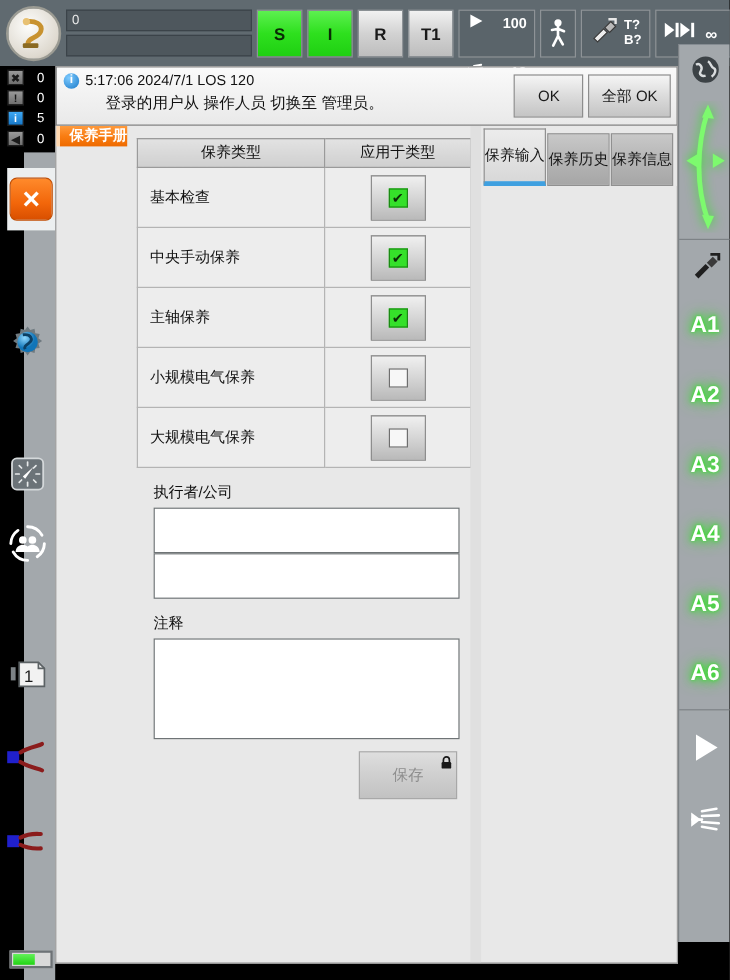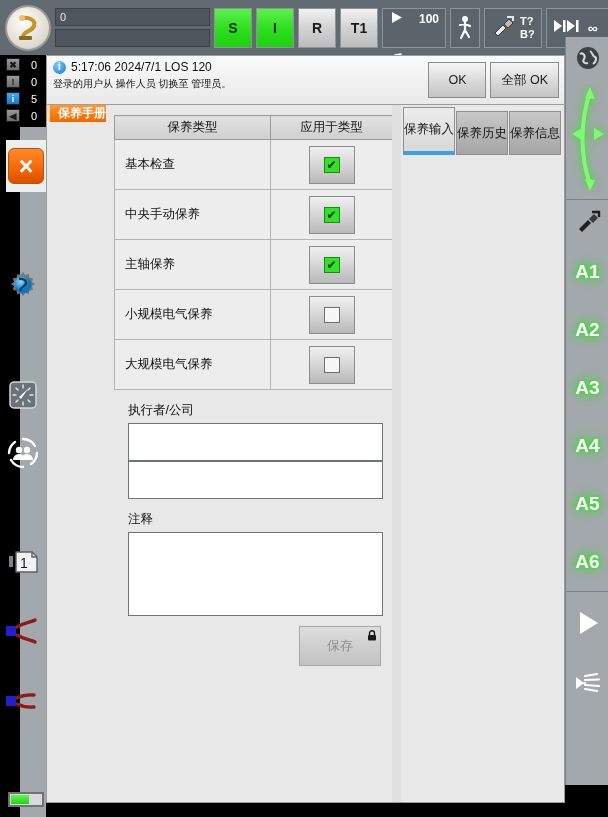--- a/index.html
+++ b/index.html
@@ -117,21 +117,21 @@
   }
   .msgtext { flex: 1; padding: 4px 6px; overflow: hidden; }
   .msgline1 { display: flex; align-items: center; gap: 5px; font-size: 12px; color: #111; }
   .info-dot {
     width: 13px; height: 13px; border-radius: 50%;
     background: radial-gradient(circle at 35% 30%, #7ecbff, #1878c8);
     color: #fff; font-size: 10px; font-weight: bold;
     display: flex; align-items: center; justify-content: center; line-height: 1;
     flex: 0 0 auto;
   }
-  .msgline2 { font-size: 10px; color: #111; margin-top: 3px; }
+  .msgline2 { font-size: 13px; color: #111; margin-top: 3px; margin-left: 35px; }
   .msgbtns { display: flex; align-items: center; gap: 4px; padding: 0 5px; }
   .msgbtn {
     min-width: 58px; height: 36px; padding: 0 10px;
     border: 1px solid #8d8d8d;
     background: linear-gradient(180deg,#f5f5f5 0%, #dcdcdc 48%, #c4c4c4 100%);
     font-size: 12.5px; color: #1a1a1a;
     display: flex; align-items: center; justify-content: center;
   }
 
   

